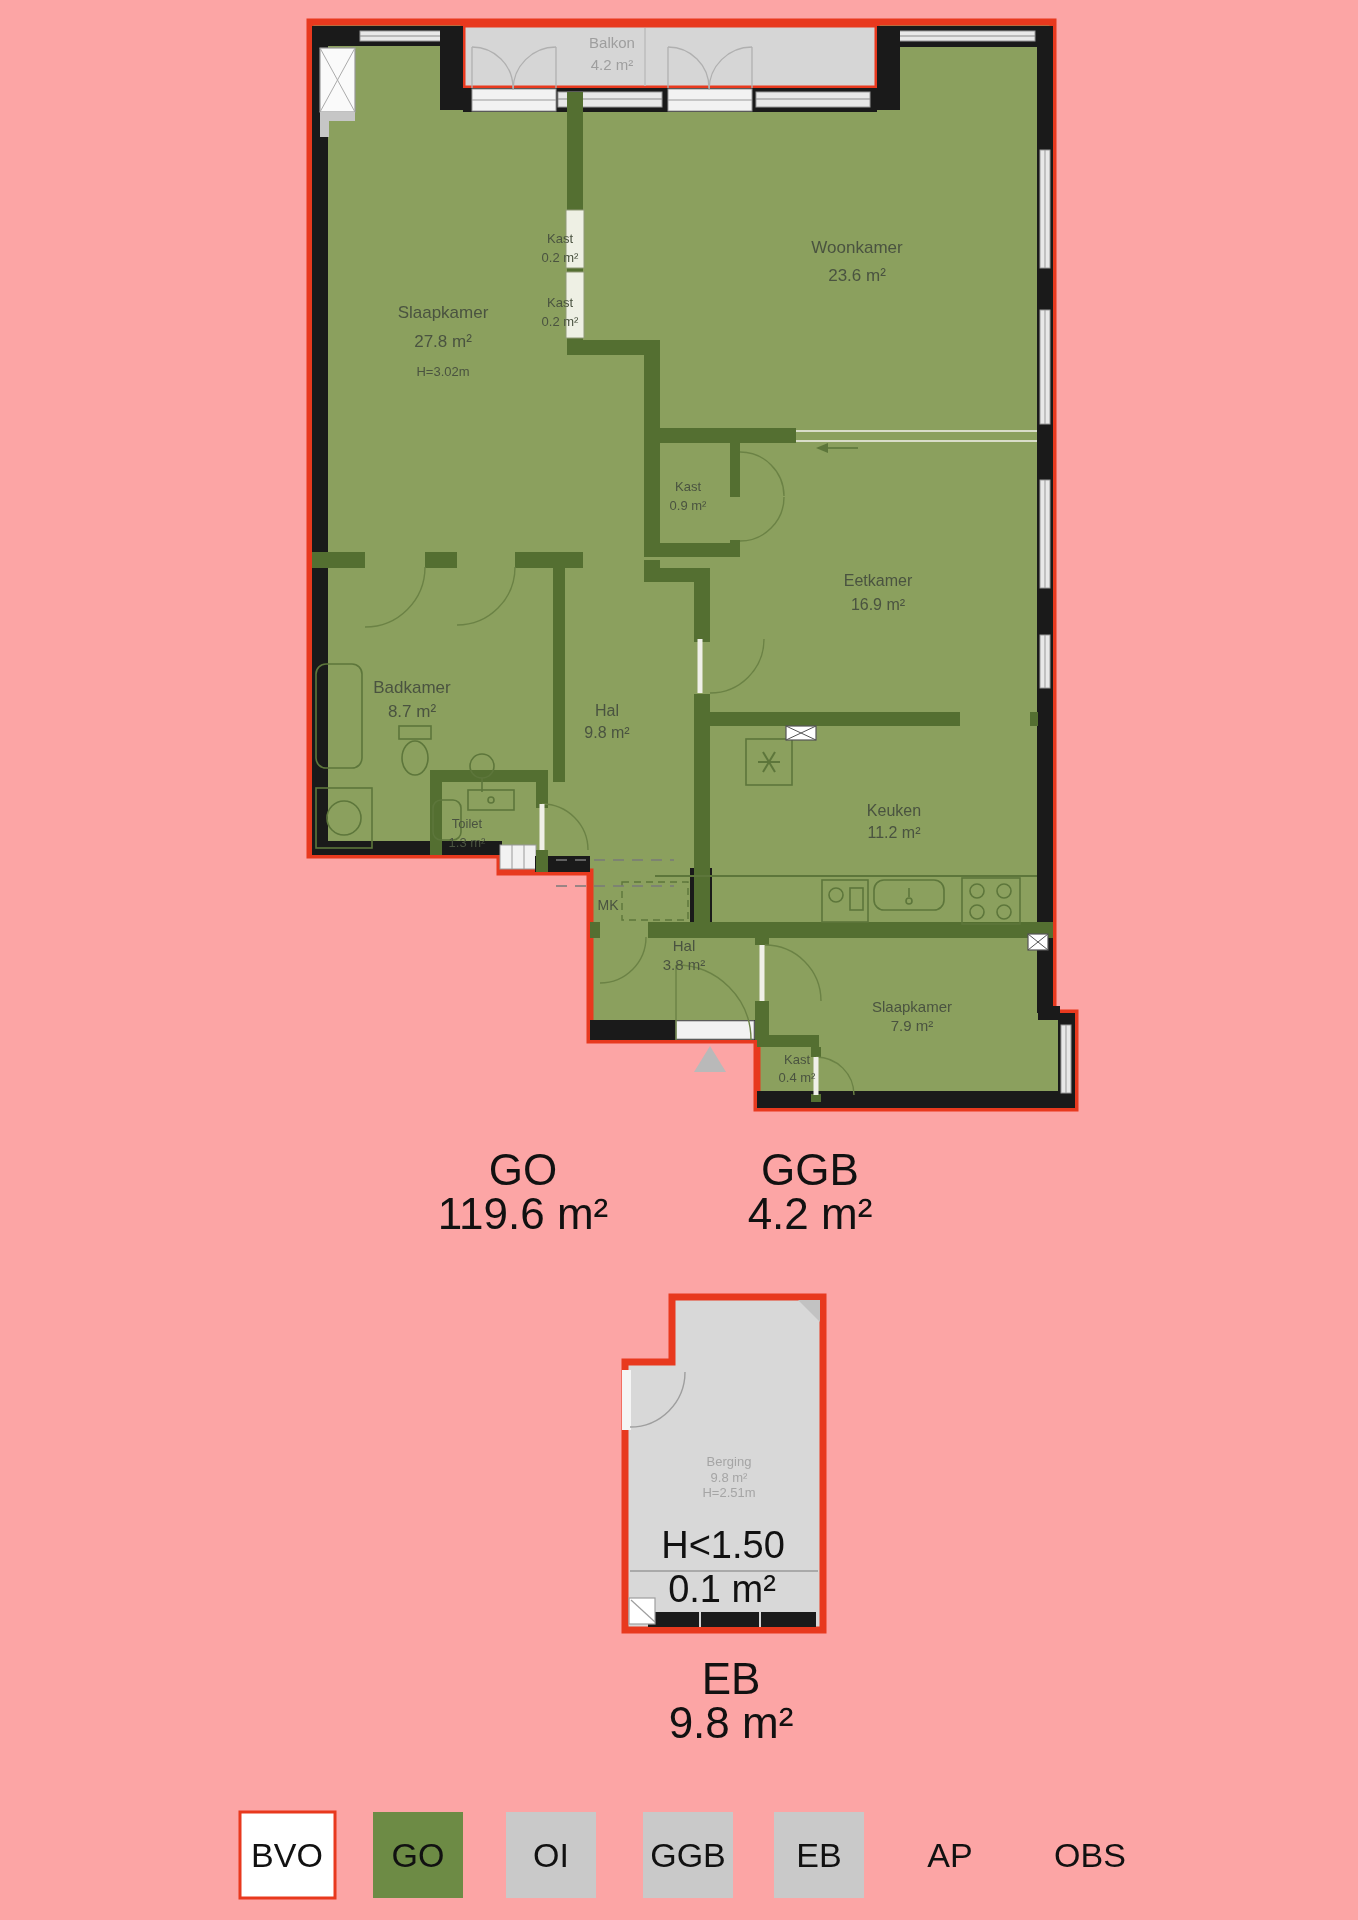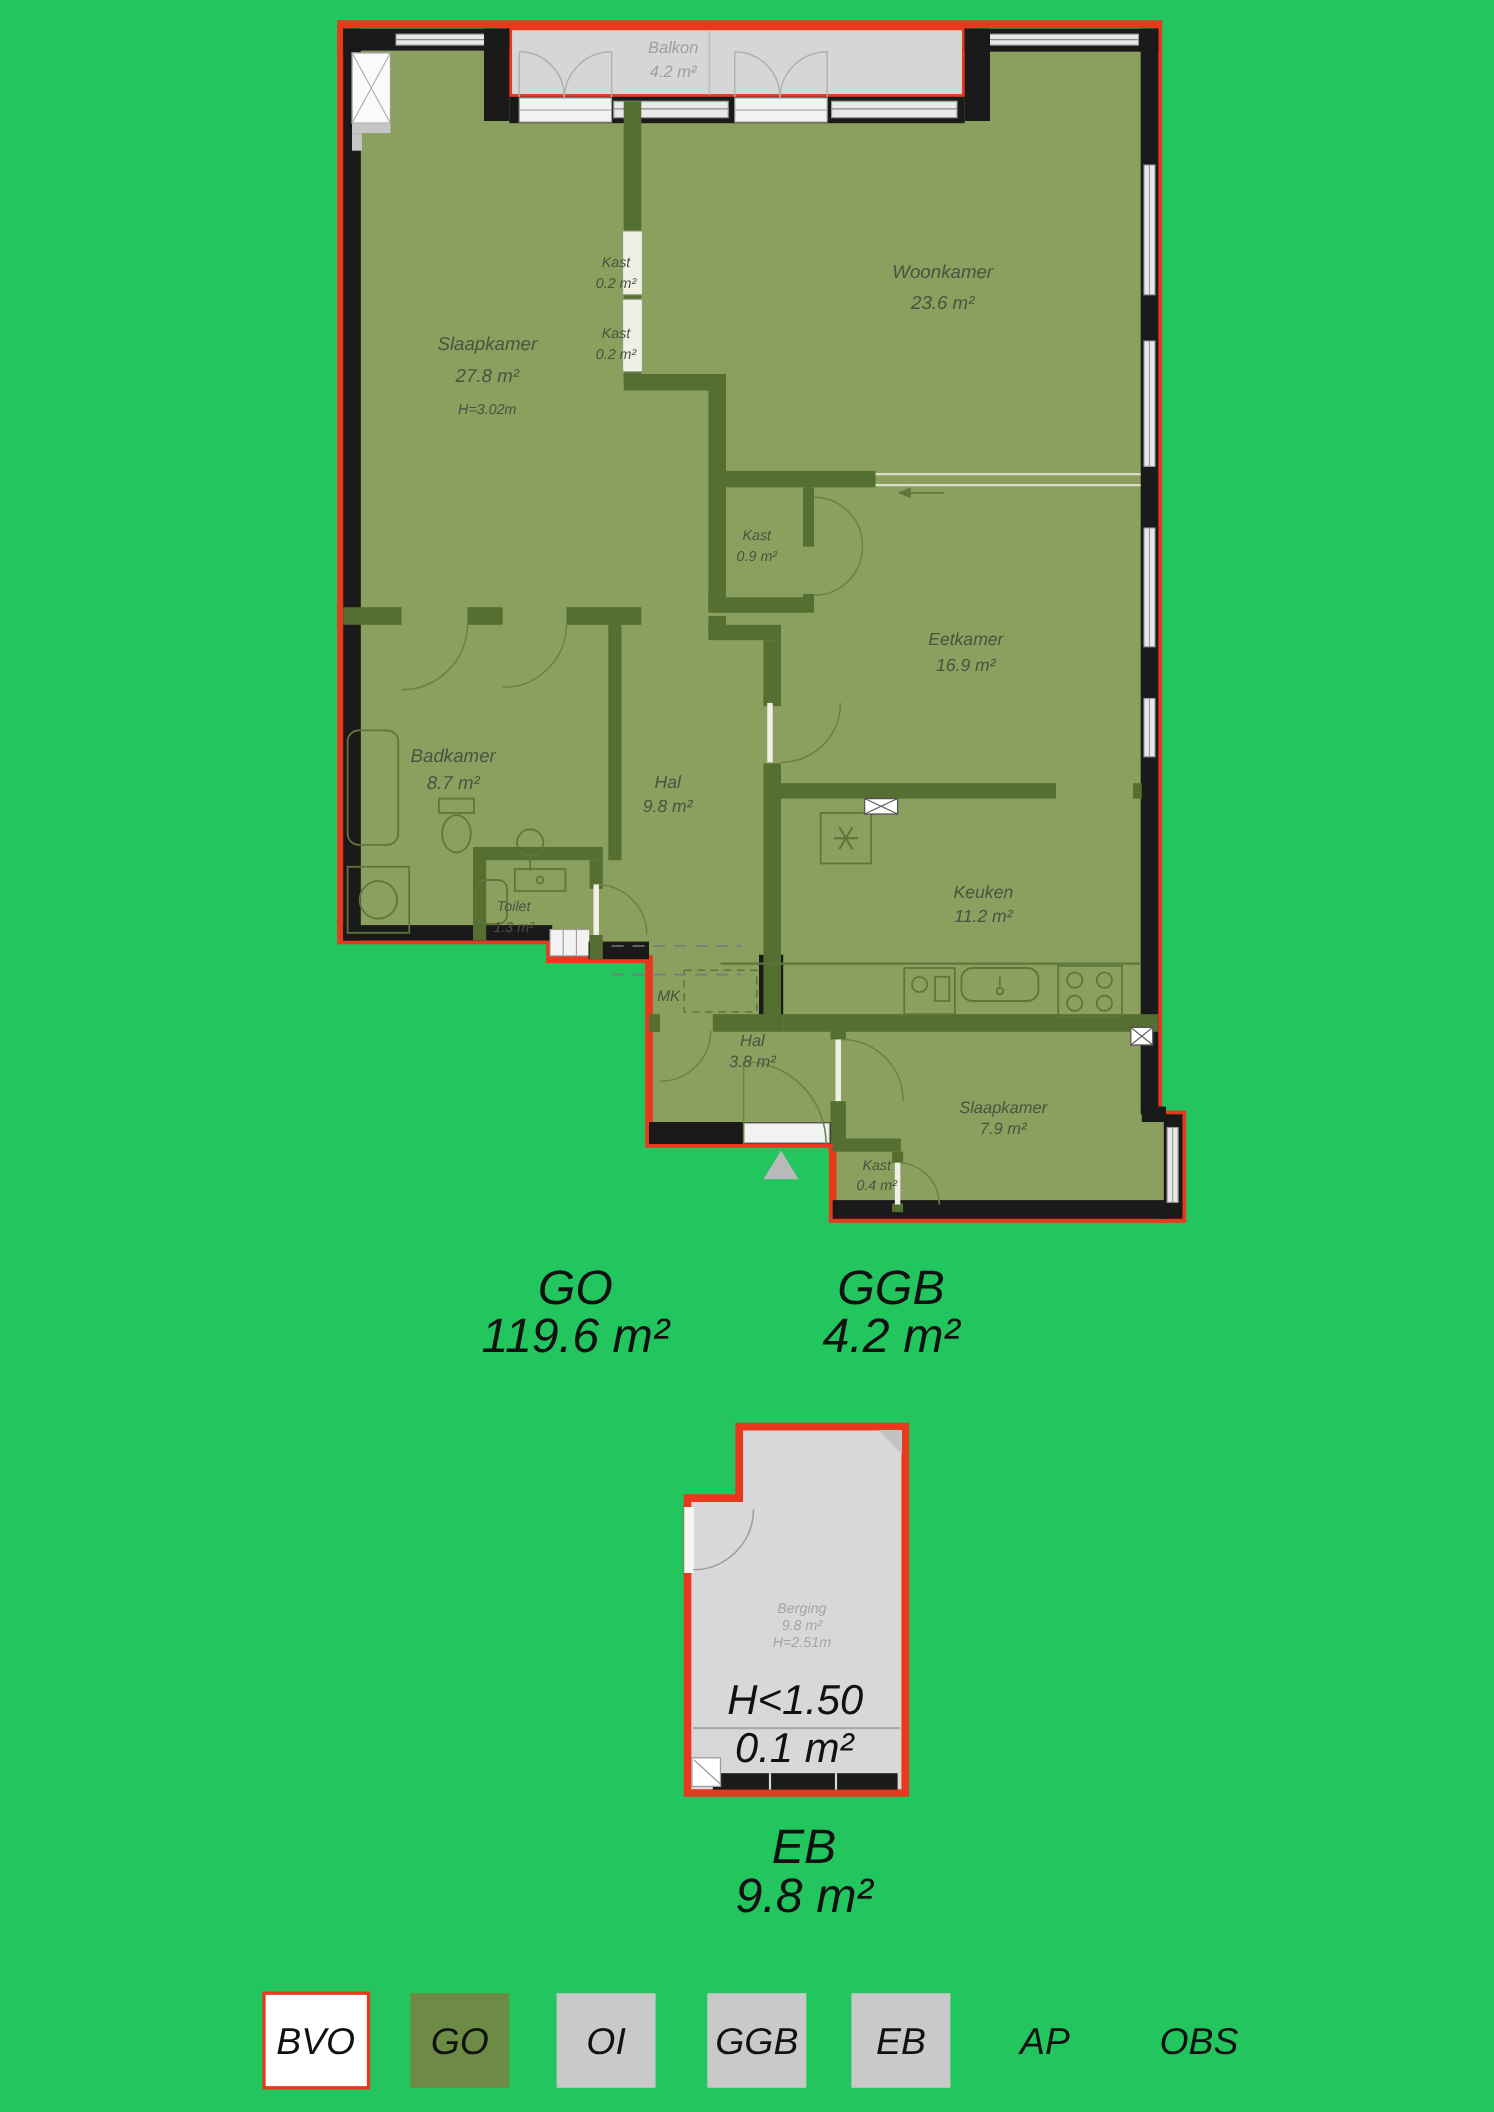--- a/index.html
+++ b/index.html
@@ -1,17 +1,17 @@
 <!DOCTYPE html>
 <html><head>
 <meta charset="utf-8">
 <style>
   html,body{margin:0;padding:0;background:#ffffff;}
-  .page{position:relative;width:1358px;height:1920px;background:#22c55e;overflow:hidden;
-        font-family:"Liberation Sans", sans-serif;font-style:italic;}
+  .page{position:relative;width:1358px;height:1920px;background:#fca5a5;overflow:hidden;
+        font-family:"Liberation Sans", sans-serif;}
   svg{display:block;}
   text{font-family:"Liberation Sans", sans-serif;}
   .room-label{fill:#4a5340;}
   .room-label-sm{fill:#4a5340;}
   .gray-label{fill:#9e9e9e;}
   .berging-label{fill:#a5a5a5;}
   .big-label{fill:#111111;}
   .wall{fill:#546F31;}
   .blackwall{fill:#1A1A1A;}
   .fixture{stroke:#5d763b;stroke-width:1.6;fill:none;}

